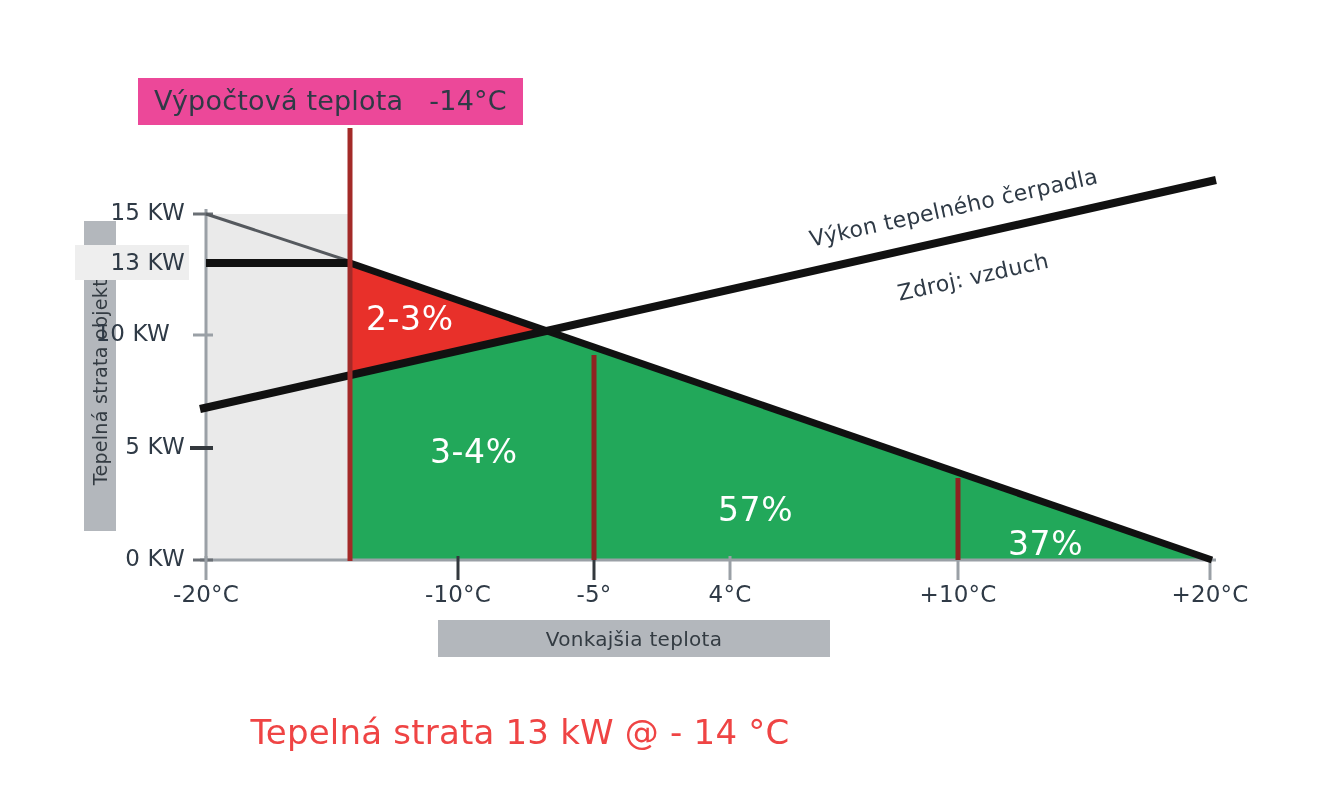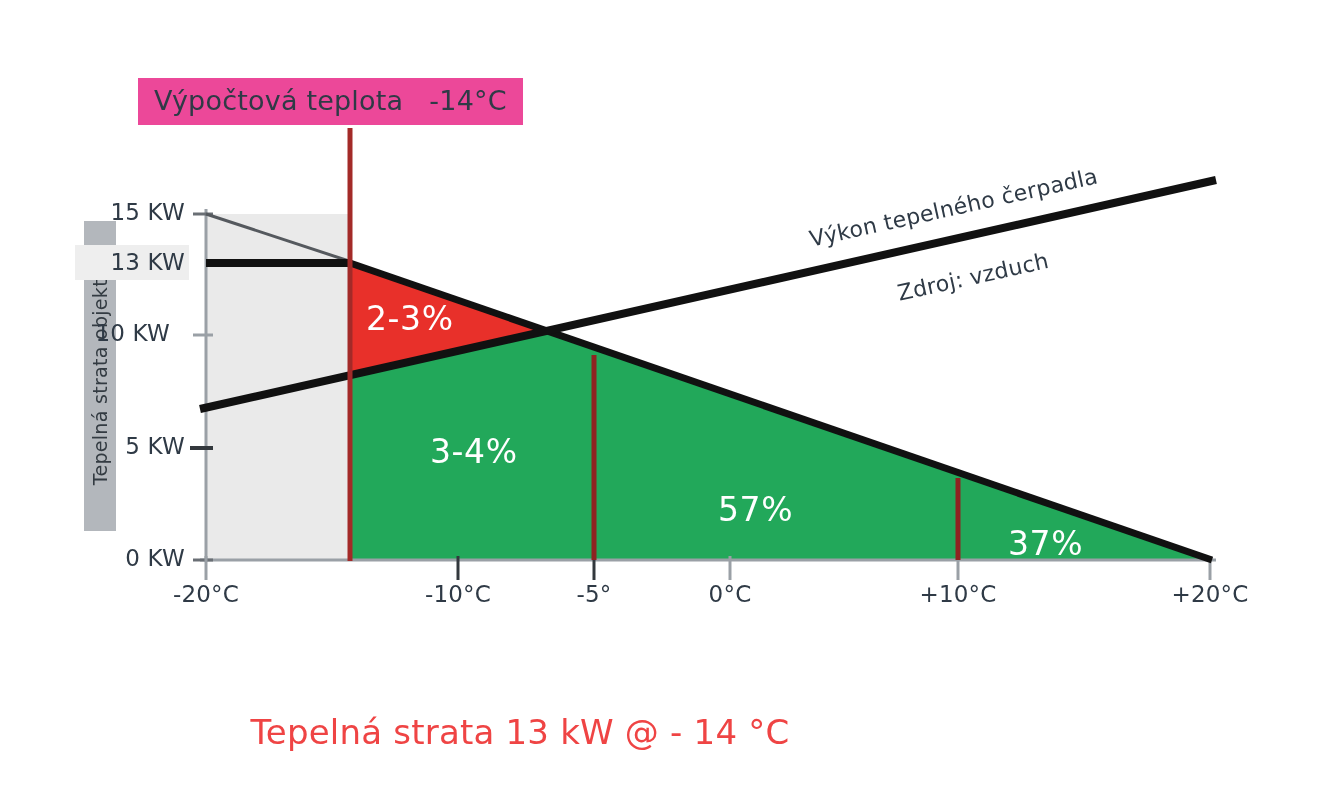--- a/index.html
+++ b/index.html
@@ -172,31 +172,32 @@
 
     <line x1="958" y1="478" x2="958" y2="560" stroke="#8E2321" stroke-width="5"></line>
   </svg>
 
   <div class="chip" id="design-temp-chip">
     <span class="dt-label">Výpočtová teplota</span><span class="dt-value">-14°C</span>
   </div>
 
   <div id="y-axis-title">Tepelná strata objektu</div>
 
+  <div id="x-axis-title">Vonkajšia teplota</div>
 
   <div class="ytick-label" style="left:75px; top:199px;">15 KW</div>
   <div class="ytick-label hl" style="left:75px; top:245px;">13 KW</div>
   <div class="ytick-label" style="left:60px; top:320px;">10 KW</div>
   <div class="ytick-label" style="left:75px; top:433px;">5 KW</div>
   <div class="ytick-label" style="left:75px; top:545px;">0 KW</div>
 
   <div class="xtick-label" style="left:136px; top:581px;">-20°C</div>
   <div class="xtick-label" style="left:388px; top:581px;">-10°C</div>
   <div class="xtick-label" style="left:524px; top:581px;">-5°</div>
-  <div class="xtick-label" style="left:660px; top:581px;">0°C</div>
+  <div class="xtick-label" style="left:660px; top:581px;">4°C</div>
   <div class="xtick-label" style="left:888px; top:581px;">+10°C</div>
   <div class="xtick-label" style="left:1140px; top:581px;">+20°C</div>
 
   <div class="region-label" style="left:366px; top:299px;">2-3%</div>
   <div class="region-label" style="left:430px; top:432px;">3-4%</div>
   <div class="region-label" style="left:718px; top:490px;">57%</div>
   <div class="region-label" style="left:1008px; top:524px;">37%</div>
 
   <div class="rot-label" style="left:810px; top:227px; transform: rotate(-12.5deg);">Výkon tepelného čerpadla</div>
   <div class="rot-label" style="left:898px; top:281px; transform: rotate(-12.5deg);">Zdroj: vzduch</div>

